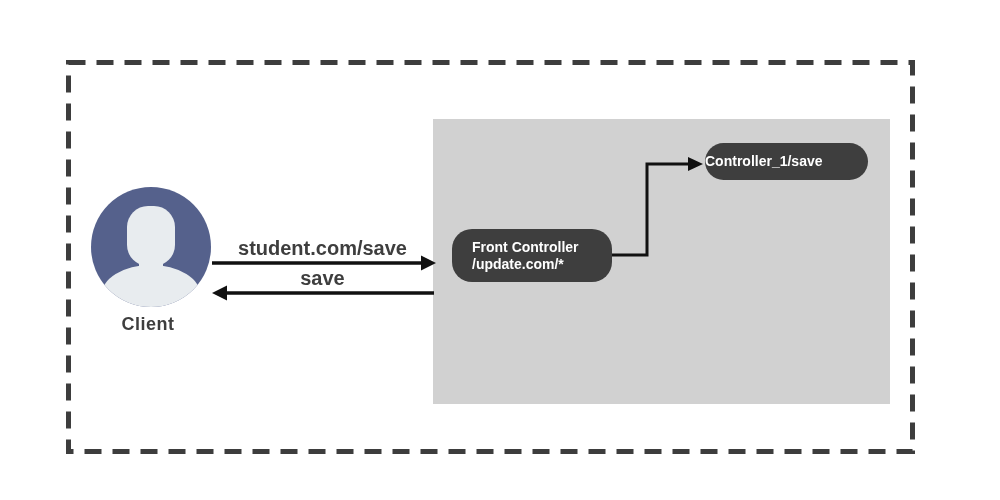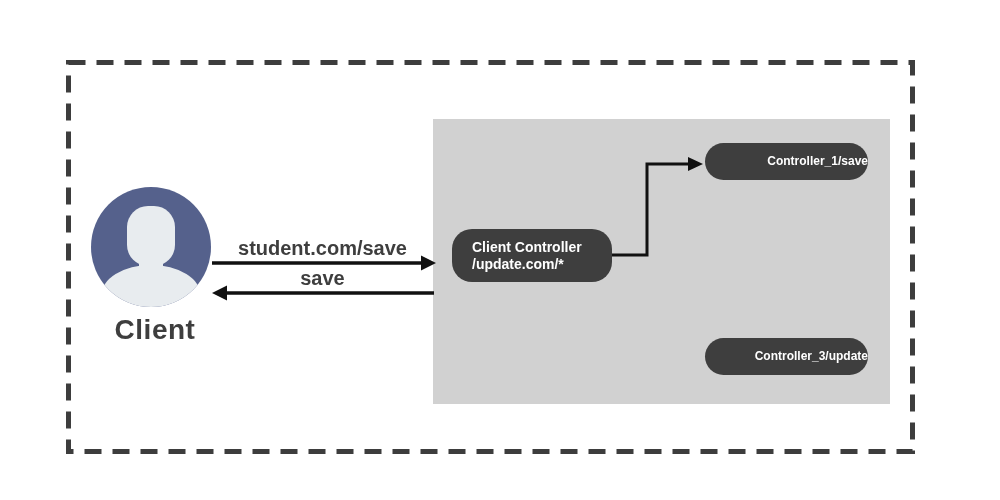--- a/index.html
+++ b/index.html
@@ -43,24 +43,24 @@
     z-index: 3;
   }
   .label {
     position: absolute;
     color: var(--text-dark);
     font-weight: bold;
     z-index: 3;
     white-space: nowrap;
   }
   .client-label {
-    left: 90px; top: 314px;
+    left: 83px; top: 314px;
     width: 130px;
     text-align: center;
-    font-size: 28px;
+    font-size: 18px;
     letter-spacing: 0.5px;
   }
   .req-label {
     left: 212px; top: 237px;
     width: 221px;
     text-align: center;
     font-size: 20px;
   }
   .resp-label {
     left: 212px; top: 267px;
@@ -81,23 +81,23 @@
     width: 160px; height: 53px;
     border-radius: 20px;
     font-size: 14px;
     line-height: 17px;
     padding: 10px 10px 0 20px;
   }
   .ctrl {
     left: 705px;
     width: 163px; height: 37px;
     border-radius: 18.5px;
-    font-size: 12px;
+    font-size: 14px;
     line-height: 37px;
-    text-align: right;
+    text-align: left;
   }
   .c1 { top: 143px; }
   .c2 { top: 241px; }
   .c3 { top: 338px; }
 </style>
 </head>
 <body>
 
 <div class="canvas">
 
@@ -133,19 +133,18 @@
         <ellipse cx="65" cy="114" rx="50" ry="31"></ellipse>
       </g>
     </svg>
   </div>
 
   <div class="label client-label">Client</div>
   <div class="label req-label">student.com/save</div>
   <div class="label resp-label">save</div>
 
   <div class="node fc">
-    <div>Client Controller</div>
+    <div>Front Controller</div>
     <div>/update.com/*</div>
   </div>
   <div class="node ctrl c1">Controller_1/save</div>
-  <div class="node ctrl c3">Controller_3/update</div>
 
 </div>
 
 </body></html>

